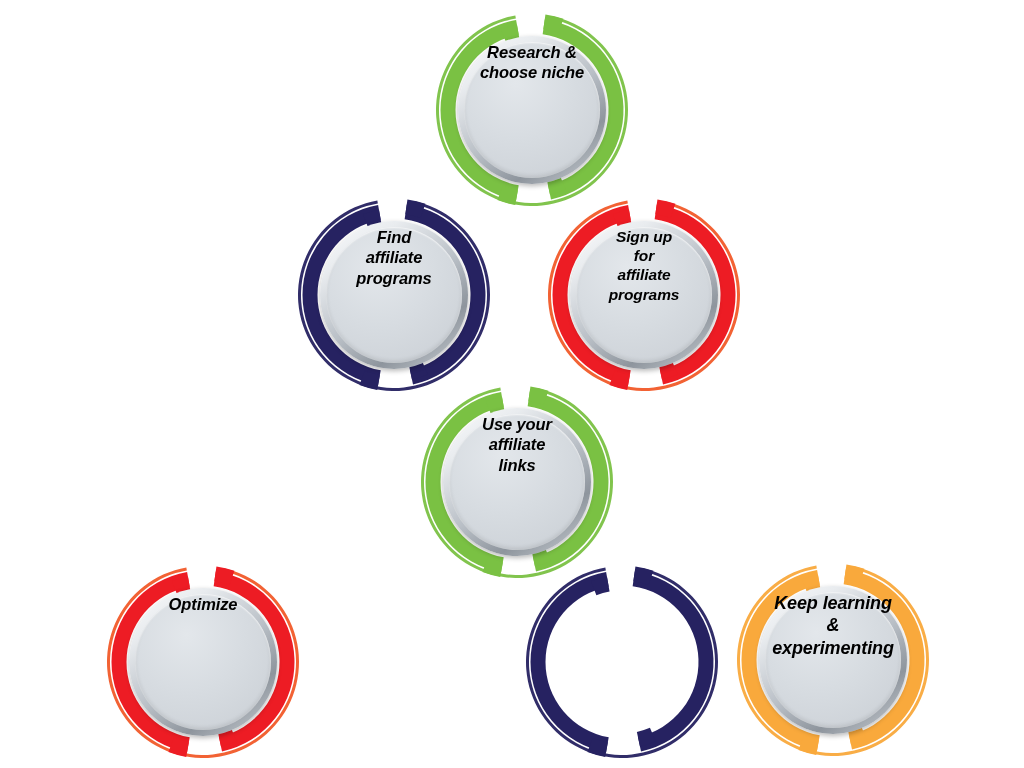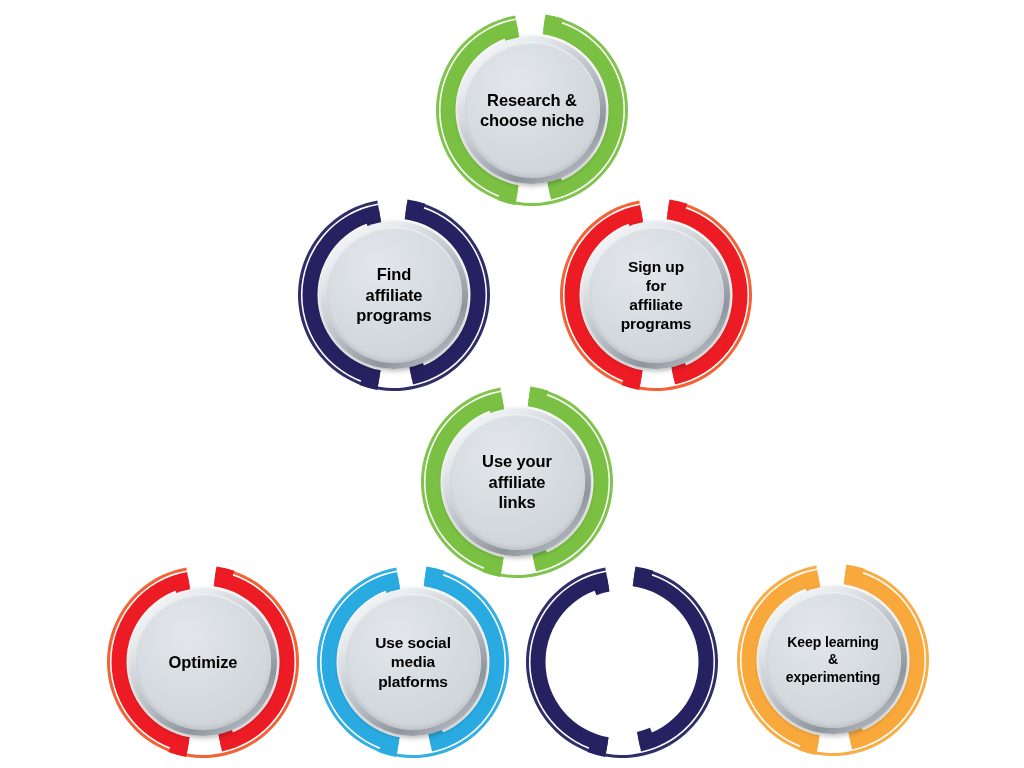--- a/index.html
+++ b/index.html
@@ -49,37 +49,38 @@
     left: 6px;
     top: 6px;
     right: 6px;
     bottom: 6px;
     border-radius: 50%;
     background:
       radial-gradient(circle at 38% 30%, #e3e7eb 0%, #d7dce1 45%, #c9ced4 100%);
     box-shadow: inset 0 1px 2px rgba(255,255,255,0.85),
                 inset 0 -2px 4px rgba(0,0,0,0.10);
     display: flex;
-    align-items: center;
+    align-items: flex-start;
     justify-content: center;
     box-sizing: border-box;
+    font-style: italic;
   }
 
   .node-label {
     text-align: center;
     color: #000000;
     font-weight: bold;
     line-height: 1.24;
     padding: 0 6px;
     white-space: pre-line;
     letter-spacing: -0.1px;
   }
   .fs-16 { font-size: 16.5px; }
   .fs-15 { font-size: 15.5px; }
-  .fs-14 { font-size: 14px; }
+  .fs-14 { font-size: 18px; }
 </style>
 </head>
 <body>
 
 <div id="canvas" style="background: rgb(255, 255, 255);">
     <div class="node" style="left: 432px; top: 10px;">
       <svg viewBox="0 0 200 200" class="ring-svg">
         <path d="M 119.95952231850491 6.097830329554668 A 96 96 0 1 1 83.32977494397468 5.458455710828034 L 83.85071947697548 8.41287896986465 A 93 93 0 1 0 119.33578724605164 9.032273131756085 Z" fill="#7ac143" opacity="0.95"></path>
         <path d="M 112.73433873784602 9.390471710146329 A 91.5 91.5 0 0 1 119.023919709825 189.50050546714323 L 115.9052443475586 174.82829145613613 A 76.5 76.5 0 0 0 110.64674222344503 24.24449274126988 Z" fill="#7ac143"></path>
         <path d="M 84.11119174347587 190.10990940061703 A 91.5 91.5 0 0 1 84.11119174347587 9.890090599382972 L 86.71591440847983 24.662206894566083 A 76.5 76.5 0 0 0 86.71591440847983 175.33779310543392 Z" fill="#7ac143"></path>
@@ -106,21 +107,21 @@
         <path d="M 69.0011723643315 19.245293107992055 A 86.5 86.5 0 0 1 84.97943263181052 14.814129364444 L 87.58415529681449 29.586245659627124 A 71.5 71.5 0 0 0 74.37669160751099 33.24899950545009 Z" fill="#262261"></path>
       </svg>
       <div class="bezel">
         <div class="disc">
           <div class="node-label fs-16">Find
 affiliate
 programs</div>
         </div>
       </div>
     </div>
-    <div class="node" style="left: 556px; top: 195px;">
+    <div class="node" style="left: 544px; top: 195px;">
       <svg viewBox="0 0 200 200" class="ring-svg">
         <path d="M 119.95952231850491 6.097830329554668 A 96 96 0 1 1 83.32977494397468 5.458455710828034 L 83.85071947697548 8.41287896986465 A 93 93 0 1 0 119.33578724605164 9.032273131756085 Z" fill="#f15a29" opacity="0.95"></path>
         <path d="M 112.73433873784602 9.390471710146329 A 91.5 91.5 0 0 1 119.023919709825 189.50050546714323 L 115.9052443475586 174.82829145613613 A 76.5 76.5 0 0 0 110.64674222344503 24.24449274126988 Z" fill="#ed1c24"></path>
         <path d="M 84.11119174347587 190.10990940061703 A 91.5 91.5 0 0 1 84.11119174347587 9.890090599382972 L 86.71591440847983 24.662206894566083 A 76.5 76.5 0 0 0 86.71591440847983 175.33779310543392 Z" fill="#ed1c24"></path>
         <path d="M 113.43020424264634 4.439131366438474 A 96.5 96.5 0 0 1 131.41732690511563 8.75745745466594 L 126.53380458825828 22.94023608865568 A 81.5 81.5 0 0 0 111.34260772824535 19.293152397562025 Z" fill="#ed1c24"></path>
         <path d="M 83.24295085514123 195.03394816567805 A 96.5 96.5 0 0 1 65.41749286887853 190.09051115697997 L 70.79301211205802 176.08680475952195 A 81.5 81.5 0 0 0 85.84767352014518 180.26183187049497 Z" fill="#ed1c24"></path>
         <path d="M 133.7982426143222 179.62366982363608 A 86.5 86.5 0 0 1 117.98436125573619 184.60976746347418 L 114.8656858934698 169.9375534524671 A 71.5 71.5 0 0 0 127.93727568698309 165.8160970218495 Z" fill="#ed1c24"></path>
         <path d="M 69.0011723643315 19.245293107992055 A 86.5 86.5 0 0 1 84.97943263181052 14.814129364444 L 87.58415529681449 29.586245659627124 A 71.5 71.5 0 0 0 74.37669160751099 33.24899950545009 Z" fill="#ed1c24"></path>
       </svg>
       <div class="bezel">
@@ -159,38 +160,20 @@
         <path d="M 83.24295085514123 195.03394816567805 A 96.5 96.5 0 0 1 65.41749286887853 190.09051115697997 L 70.79301211205802 176.08680475952195 A 81.5 81.5 0 0 0 85.84767352014518 180.26183187049497 Z" fill="#ed1c24"></path>
         <path d="M 133.7982426143222 179.62366982363608 A 86.5 86.5 0 0 1 117.98436125573619 184.60976746347418 L 114.8656858934698 169.9375534524671 A 71.5 71.5 0 0 0 127.93727568698309 165.8160970218495 Z" fill="#ed1c24"></path>
         <path d="M 69.0011723643315 19.245293107992055 A 86.5 86.5 0 0 1 84.97943263181052 14.814129364444 L 87.58415529681449 29.586245659627124 A 71.5 71.5 0 0 0 74.37669160751099 33.24899950545009 Z" fill="#ed1c24"></path>
       </svg>
       <div class="bezel">
         <div class="disc">
           <div class="node-label fs-16">Optimize</div>
         </div>
       </div>
     </div>
-    <div class="node" style="left: 313px; top: 562px;">
-      <svg viewBox="0 0 200 200" class="ring-svg">
-        <path d="M 119.95952231850491 6.097830329554668 A 96 96 0 1 1 83.32977494397468 5.458455710828034 L 83.85071947697548 8.41287896986465 A 93 93 0 1 0 119.33578724605164 9.032273131756085 Z" fill="#29abe2" opacity="0.95"></path>
-        <path d="M 112.73433873784602 9.390471710146329 A 91.5 91.5 0 0 1 119.023919709825 189.50050546714323 L 115.9052443475586 174.82829145613613 A 76.5 76.5 0 0 0 110.64674222344503 24.24449274126988 Z" fill="#29abe2"></path>
-        <path d="M 84.11119174347587 190.10990940061703 A 91.5 91.5 0 0 1 84.11119174347587 9.890090599382972 L 86.71591440847983 24.662206894566083 A 76.5 76.5 0 0 0 86.71591440847983 175.33779310543392 Z" fill="#29abe2"></path>
-        <path d="M 113.43020424264634 4.439131366438474 A 96.5 96.5 0 0 1 131.41732690511563 8.75745745466594 L 126.53380458825828 22.94023608865568 A 81.5 81.5 0 0 0 111.34260772824535 19.293152397562025 Z" fill="#29abe2"></path>
-        <path d="M 83.24295085514123 195.03394816567805 A 96.5 96.5 0 0 1 65.41749286887853 190.09051115697997 L 70.79301211205802 176.08680475952195 A 81.5 81.5 0 0 0 85.84767352014518 180.26183187049497 Z" fill="#29abe2"></path>
-        <path d="M 133.7982426143222 179.62366982363608 A 86.5 86.5 0 0 1 117.98436125573619 184.60976746347418 L 114.8656858934698 169.9375534524671 A 71.5 71.5 0 0 0 127.93727568698309 165.8160970218495 Z" fill="#29abe2"></path>
-        <path d="M 69.0011723643315 19.245293107992055 A 86.5 86.5 0 0 1 84.97943263181052 14.814129364444 L 87.58415529681449 29.586245659627124 A 71.5 71.5 0 0 0 74.37669160751099 33.24899950545009 Z" fill="#29abe2"></path>
-      </svg>
-      <div class="bezel">
-        <div class="disc">
-          <div class="node-label fs-15">Use social
-media
-platforms</div>
-        </div>
-      </div>
-    </div>
     <div class="node" style="left: 522px; top: 562px;">
       <svg viewBox="0 0 200 200" class="ring-svg">
         <path d="M 119.95952231850491 6.097830329554668 A 96 96 0 1 1 83.32977494397468 5.458455710828034 L 83.85071947697548 8.41287896986465 A 93 93 0 1 0 119.33578724605164 9.032273131756085 Z" fill="#262261" opacity="0.95"></path>
         <path d="M 112.73433873784602 9.390471710146329 A 91.5 91.5 0 0 1 119.023919709825 189.50050546714323 L 115.9052443475586 174.82829145613613 A 76.5 76.5 0 0 0 110.64674222344503 24.24449274126988 Z" fill="#262261"></path>
         <path d="M 84.11119174347587 190.10990940061703 A 91.5 91.5 0 0 1 84.11119174347587 9.890090599382972 L 86.71591440847983 24.662206894566083 A 76.5 76.5 0 0 0 86.71591440847983 175.33779310543392 Z" fill="#262261"></path>
         <path d="M 113.43020424264634 4.439131366438474 A 96.5 96.5 0 0 1 131.41732690511563 8.75745745466594 L 126.53380458825828 22.94023608865568 A 81.5 81.5 0 0 0 111.34260772824535 19.293152397562025 Z" fill="#262261"></path>
         <path d="M 83.24295085514123 195.03394816567805 A 96.5 96.5 0 0 1 65.41749286887853 190.09051115697997 L 70.79301211205802 176.08680475952195 A 81.5 81.5 0 0 0 85.84767352014518 180.26183187049497 Z" fill="#262261"></path>
         <path d="M 133.7982426143222 179.62366982363608 A 86.5 86.5 0 0 1 117.98436125573619 184.60976746347418 L 114.8656858934698 169.9375534524671 A 71.5 71.5 0 0 0 127.93727568698309 165.8160970218495 Z" fill="#262261"></path>
         <path d="M 69.0011723643315 19.245293107992055 A 86.5 86.5 0 0 1 84.97943263181052 14.814129364444 L 87.58415529681449 29.586245659627124 A 71.5 71.5 0 0 0 74.37669160751099 33.24899950545009 Z" fill="#262261"></path>
       </svg>

